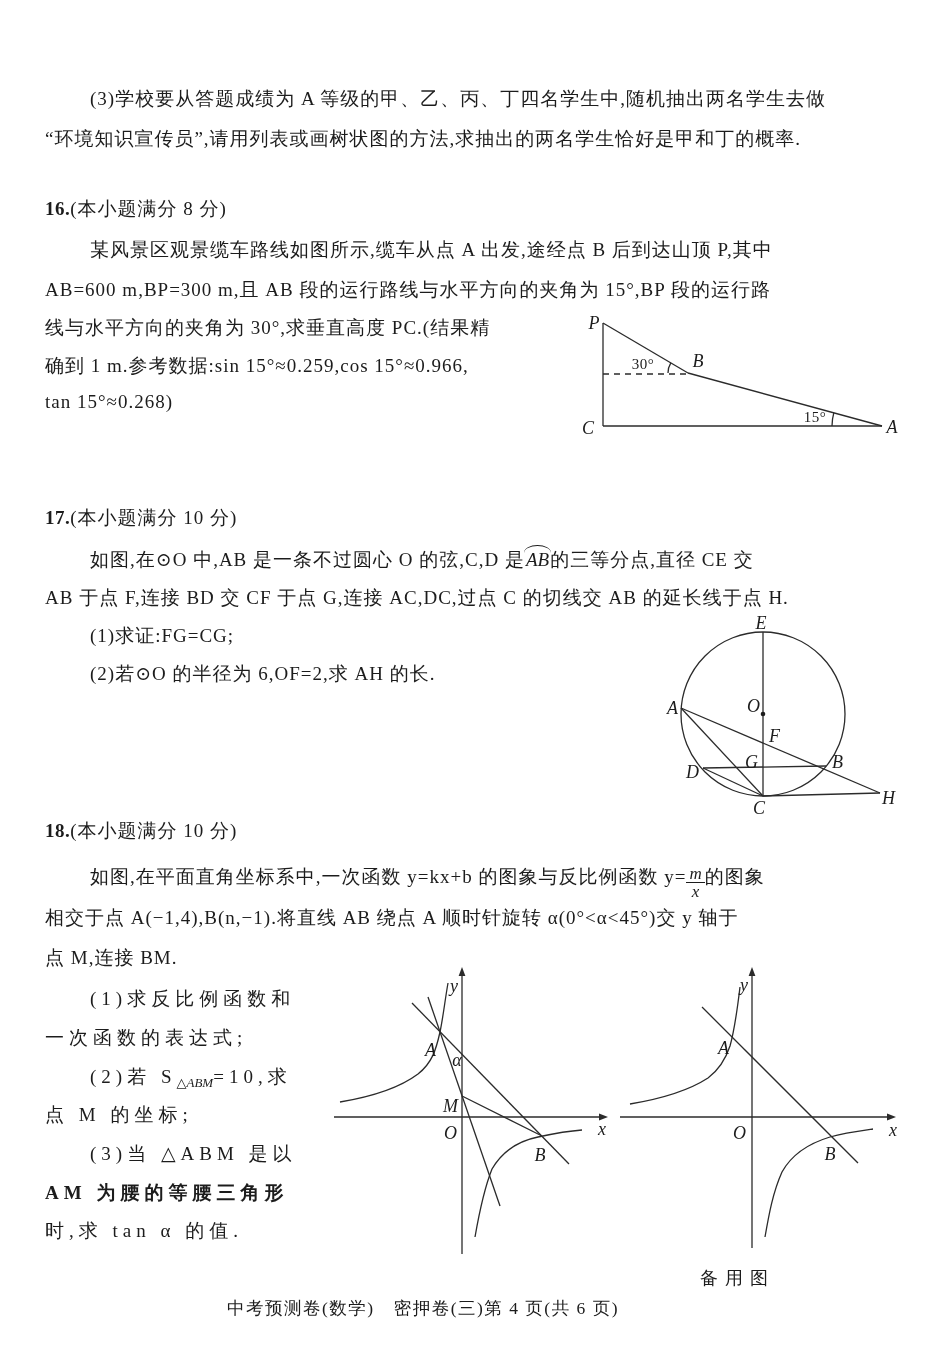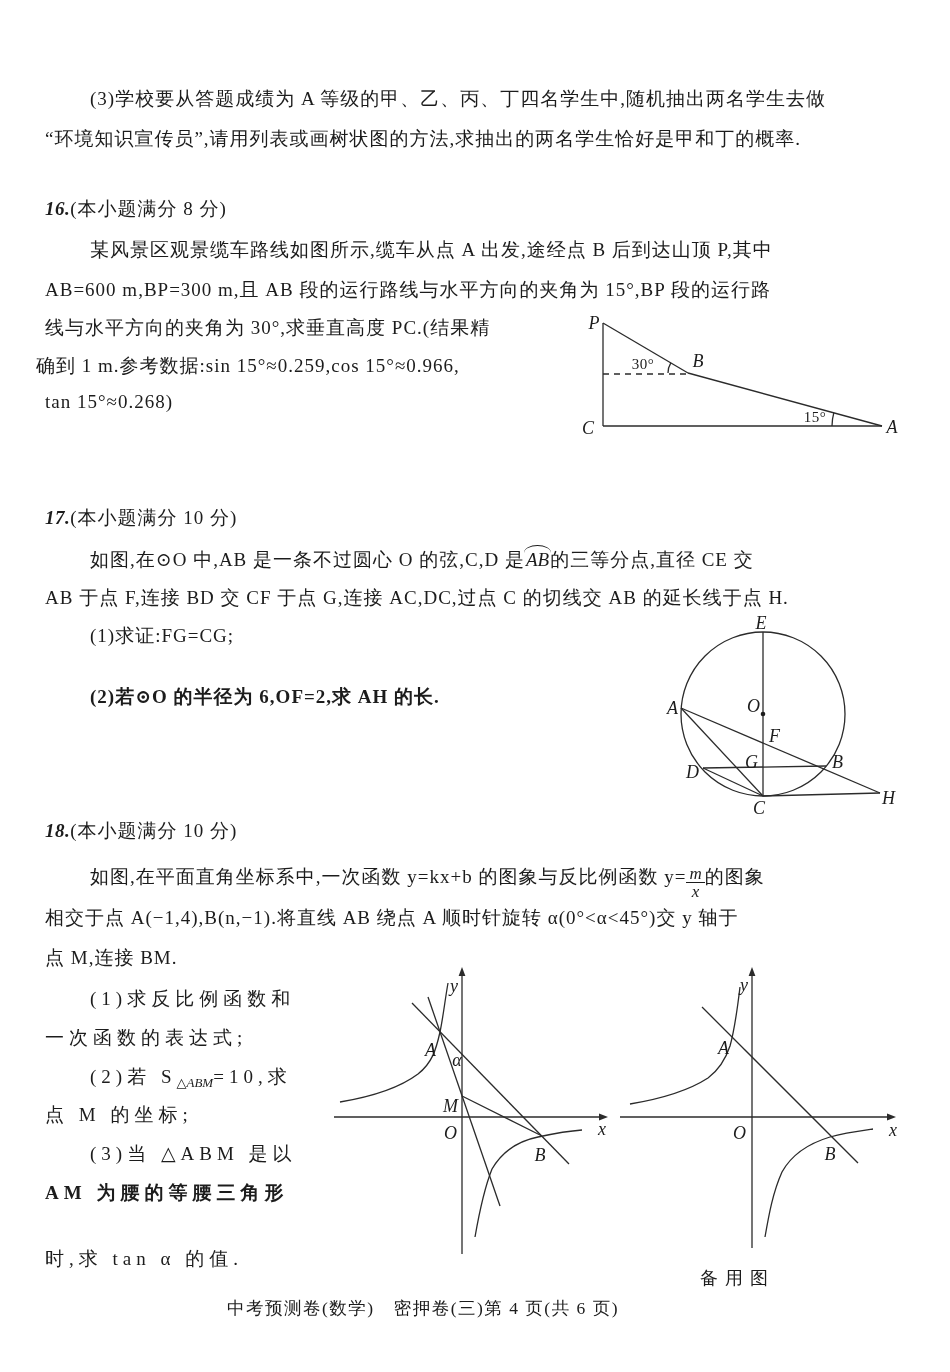--- a/index.html
+++ b/index.html
@@ -3,21 +3,21 @@
 <meta charset="utf-8">
 <style>
   html,body { margin:0; padding:0; }
   body {
     position:relative; width:950px; height:1372px; background:#ffffff;
     font-family:"Liberation Serif","DejaVu Serif",serif; color:#1c1c1c;
     overflow:hidden;
   }
   .line { position:absolute; font-size:19px; letter-spacing:1px; white-space:nowrap; }
   .colJ { letter-spacing:5px; }
-  .qnum { font-weight:bold; letter-spacing:0.5px;font-style:italic; }
+  .qnum { font-weight:bold; letter-spacing:0.5px; }
   .sub { font-size:13px; vertical-align:-4px; letter-spacing:0; font-style:italic; }
   .frac { display:inline-block; vertical-align:-0.85em; text-align:center; font-style:italic; line-height:1.05; font-size:17px; letter-spacing:0; }
   .frac .num { display:block; border-bottom:1.2px solid #1c1c1c; padding:0 3px; }
   .frac .den { display:block; }
   .overarc { position:relative; font-style:italic; letter-spacing:0; padding:0 1px; }
   .overarc::before {
     content:""; position:absolute; left:-1px; right:-1px; top:-4px; height:7px;
     border-top:1.4px solid #1c1c1c; border-radius:50% 50% 0 0 / 100% 100% 0 0;
   }
   .fig { position:absolute; }
@@ -33,21 +33,21 @@
 
 <div class="line" style="left:90px; top:86px;">(3)学校要从答题成绩为 A 等级的甲、乙、丙、丁四名学生中,随机抽出两名学生去做</div>
 <div class="line" style="left:45px; top:126px;">“环境知识宣传员”,请用列表或画树状图的方法,求抽出的两名学生恰好是甲和丁的概率.</div>
 
 <div class="line" style="left:45px; top:196px;">
   <span class="qnum">16.</span><span>(本小题满分 8 分)</span>
 </div>
 <div class="line" style="left:90px; top:237px;">某风景区观景缆车路线如图所示,缆车从点 A 出发,途经点 B 后到达山顶 P,其中</div>
 <div class="line" style="left:45px; top:277px;">AB=600 m,BP=300 m,且 AB 段的运行路线与水平方向的夹角为 15°,BP 段的运行路</div>
 <div class="line" style="left:45px; top:315px;">线与水平方向的夹角为 30°,求垂直高度 PC.(结果精</div>
-<div class="line" style="left:36px; top:353px;">确到 1 m.参考数据:sin 15°≈0.259,cos 15°≈0.966,</div>
+<div class="line" style="left:45px; top:353px;">确到 1 m.参考数据:sin 15°≈0.259,cos 15°≈0.966,</div>
 <div class="line" style="left:45px; top:391px;">tan 15°≈0.268)</div>
 
 <svg class="fig" style="left:575px; top:303px;" width="330" height="140" viewBox="0 0 330 140">
   <g fill="none" stroke="#2b2b2b" stroke-width="1.3">
     <line x1="28" y1="20" x2="28" y2="123"></line>
     <line x1="28" y1="123" x2="307" y2="123"></line>
     <line x1="28" y1="20" x2="113" y2="70"></line>
     <line x1="113" y1="70" x2="307" y2="123"></line>
     <line x1="28" y1="71" x2="113" y2="71" stroke-dasharray="6 5"></line>
     <path d="M 93 70 A 20 20 0 0 1 95.8 59.9"></path>
@@ -62,21 +62,21 @@
 </svg>
 
 <div class="line" style="left:45px; top:505px;">
   <span class="qnum">17.</span><span>(本小题满分 10 分)</span>
 </div>
 <div class="line" style="left:90px; top:547px;">
   <span>如图,在⊙O 中,AB 是一条不过圆心 O 的弦,C,D 是</span><span class="overarc">AB</span><span>的三等分点,直径 CE 交</span>
 </div>
 <div class="line" style="left:45px; top:585px;">AB 于点 F,连接 BD 交 CF 于点 G,连接 AC,DC,过点 C 的切线交 AB 的延长线于点 H.</div>
 <div class="line" style="left:90px; top:623px;">(1)求证:FG=CG;</div>
-<div class="line" style="left:90px; top:684px;font-weight:bold;">(2)若⊙O 的半径为 6,OF=2,求 AH 的长.</div>
+<div class="line" style="left:90px; top:661px;">(2)若⊙O 的半径为 6,OF=2,求 AH 的长.</div>
 
 <svg class="fig" style="left:628px; top:598px;" width="290" height="220" viewBox="0 0 290 220">
   <g fill="none" stroke="#2b2b2b" stroke-width="1.3">
     <circle cx="135" cy="116" r="82"></circle>
     <line x1="135" y1="34" x2="135" y2="198"></line>
     <line x1="53" y1="110" x2="252" y2="195"></line>
     <line x1="53" y1="110" x2="135" y2="198"></line>
     <line x1="75" y1="170" x2="135" y2="198"></line>
     <line x1="75" y1="170" x2="198" y2="168"></line>
     <line x1="135" y1="198" x2="252" y2="195"></line>
@@ -103,21 +103,21 @@
 <div class="line" style="left:45px; top:945px;text-align:right;">点 M,连接 BM.</div>
 
 <div class="line colJ" style="left:90px; top:986px;">(1)求反比例函数和</div>
 <div class="line colJ" style="left:45px; top:1025px;">一次函数的表达式;</div>
 <div class="line colJ" style="left:90px; top:1064px;">
   <span>(2)若 S</span><span class="sub">△ABM</span><span>=10,求</span>
 </div>
 <div class="line colJ" style="left:45px; top:1102px;">点 M 的坐标;</div>
 <div class="line colJ" style="left:90px; top:1141px;">(3)当 △ABM 是以</div>
 <div class="line colJ" style="left:45px; top:1180px;font-weight:bold;">AM 为腰的等腰三角形</div>
-<div class="line colJ" style="left:45px; top:1218px;margin-top:28px;">时,求 tan α 的值.</div>
+<div class="line colJ" style="left:45px; top:1218px;">时,求 tan α 的值.</div>
 
 <svg class="fig" style="left:330px; top:962px;" width="285" height="300" viewBox="0 0 285 300">
   <g fill="none" stroke="#2b2b2b" stroke-width="1.3">
     <line x1="132" y1="10" x2="132" y2="292"></line>
     <line x1="4" y1="155" x2="271" y2="155"></line>
     <line x1="82" y1="41" x2="239" y2="202"></line>
     <line x1="98" y1="35" x2="170" y2="244"></line>
     <line x1="132" y1="134" x2="212" y2="174"></line>
     <path d="M 10 140 C 40 135, 68 127, 88 112 C 102 101, 106 88, 110 70 C 113 56, 115 38, 118 21"></path>
     <path d="M 145 275 C 149 252, 154 227, 162 207 C 172 190, 188 179, 208 175 C 222 172, 238 169, 252 168"></path>

